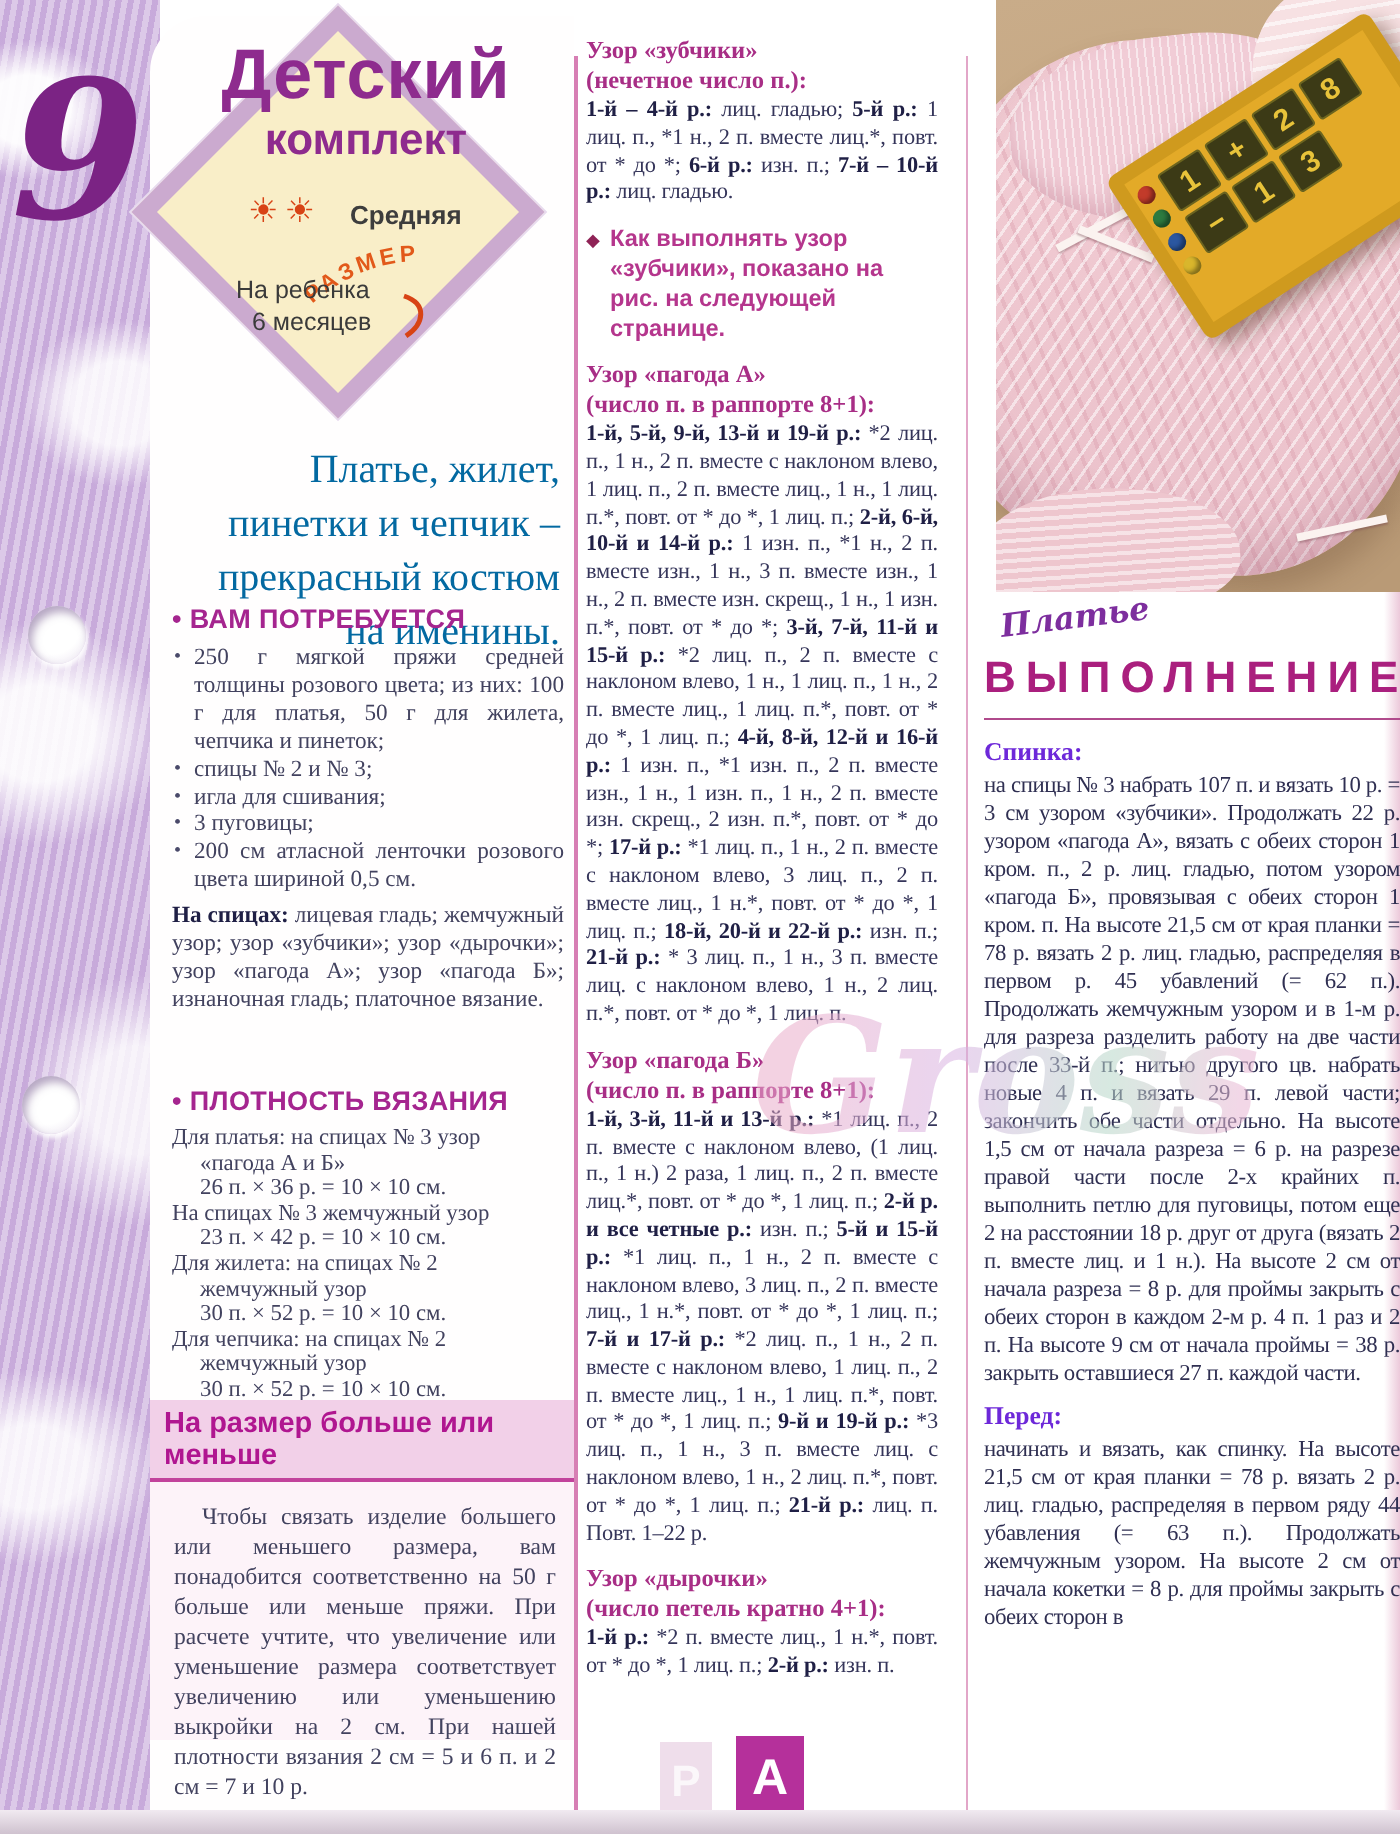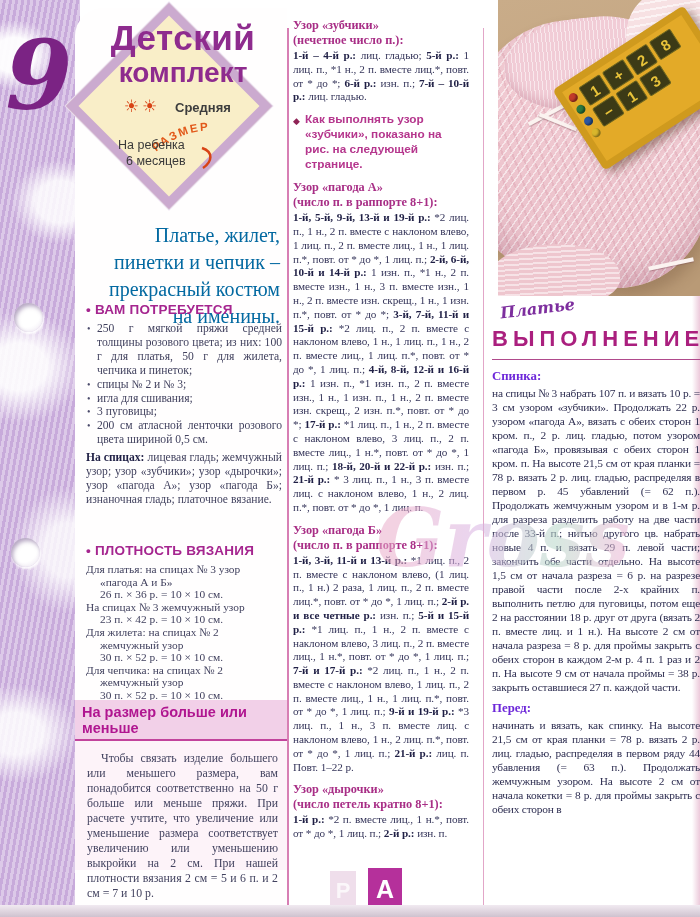--- a/index.html
+++ b/index.html
@@ -43,21 +43,21 @@
   .vrule-2 { position:absolute; left:483px; top:28px; width:1px; height:878px; background:#e2a6c8; z-index:2; }
 
   .title-1 {
     position:absolute; left:90px; top:18px; width:186px; text-align:center; z-index:4;
     font-family:"Liberation Sans", sans-serif; font-weight:bold;
     font-size:35px; color:#8e2b8e; letter-spacing:.5px;
   }
   .title-2 {
     position:absolute; left:90px; top:57px; width:186px; text-align:center; z-index:4;
     font-family:"Liberation Sans", sans-serif; font-weight:bold;
-    font-size:28px; color:#8e2b8e;
+    font-size:22px; color:#8e2b8e;
   }
   .diamond {
     position:absolute; left:96px; top:33px; width:146px; height:146px;
     transform:rotate(45deg); z-index:3;
     background:#f9eec8; border:9px solid #cbaacf;
     box-shadow:0 0 0 1px #e8dbef;
   }
   .badge-suns { position:absolute; left:124px; top:96px; z-index:4;
     font-size:17px; color:#d84315; letter-spacing:3px;
     font-family:"DejaVu Sans", sans-serif; }
@@ -318,21 +318,21 @@
   </div>
 
   <div>
     <div class="block-t">Узор «пагода Б»</div>
     <div class="block-s">(число п. в раппорте 8+1):</div>
     <p class="block-b"><strong>1-й, 3-й, 11-й и 13-й р.:</strong> *1 лиц. п., 2 п. вместе с наклоном влево, (1 лиц. п., 1 н.) 2 раза, 1 лиц. п., 2 п. вместе лиц.*, повт. от * до *, 1 лиц. п.; <strong>2-й р. и все четные р.:</strong> изн. п.; <strong>5-й и 15-й р.:</strong> *1 лиц. п., 1 н., 2 п. вместе с наклоном влево, 3 лиц. п., 2 п. вместе лиц., 1 н.*, повт. от * до *, 1 лиц. п.; <strong>7-й и 17-й р.:</strong> *2 лиц. п., 1 н., 2 п. вместе с наклоном влево, 1 лиц. п., 2 п. вместе лиц., 1 н., 1 лиц. п.*, повт. от * до *, 1 лиц. п.; <strong>9-й и 19-й р.:</strong> *3 лиц. п., 1 н., 3 п. вместе лиц. с наклоном влево, 1 н., 2 лиц. п.*, повт. от * до *, 1 лиц. п.; <strong>21-й р.:</strong> лиц. п. Повт. 1–22 р.</p>
   </div>
 
   <div>
     <div class="block-t">Узор «дырочки»</div>
-    <div class="block-s">(число петель кратно 8+1):</div>
+    <div class="block-s">(число петель кратно 4+1):</div>
     <p class="block-b"><strong>1-й р.:</strong> *2 п. вместе лиц., 1 н.*, повт. от * до *, 1 лиц. п.; <strong>2-й р.:</strong> изн. п.</p>
   </div>
 </div>
 
 <div class="marker-ghost">Р</div>
 <div class="marker">А</div>
 
 <div class="photo">
   <div class="dress-main"></div>
   <div class="dress-yoke"></div>

